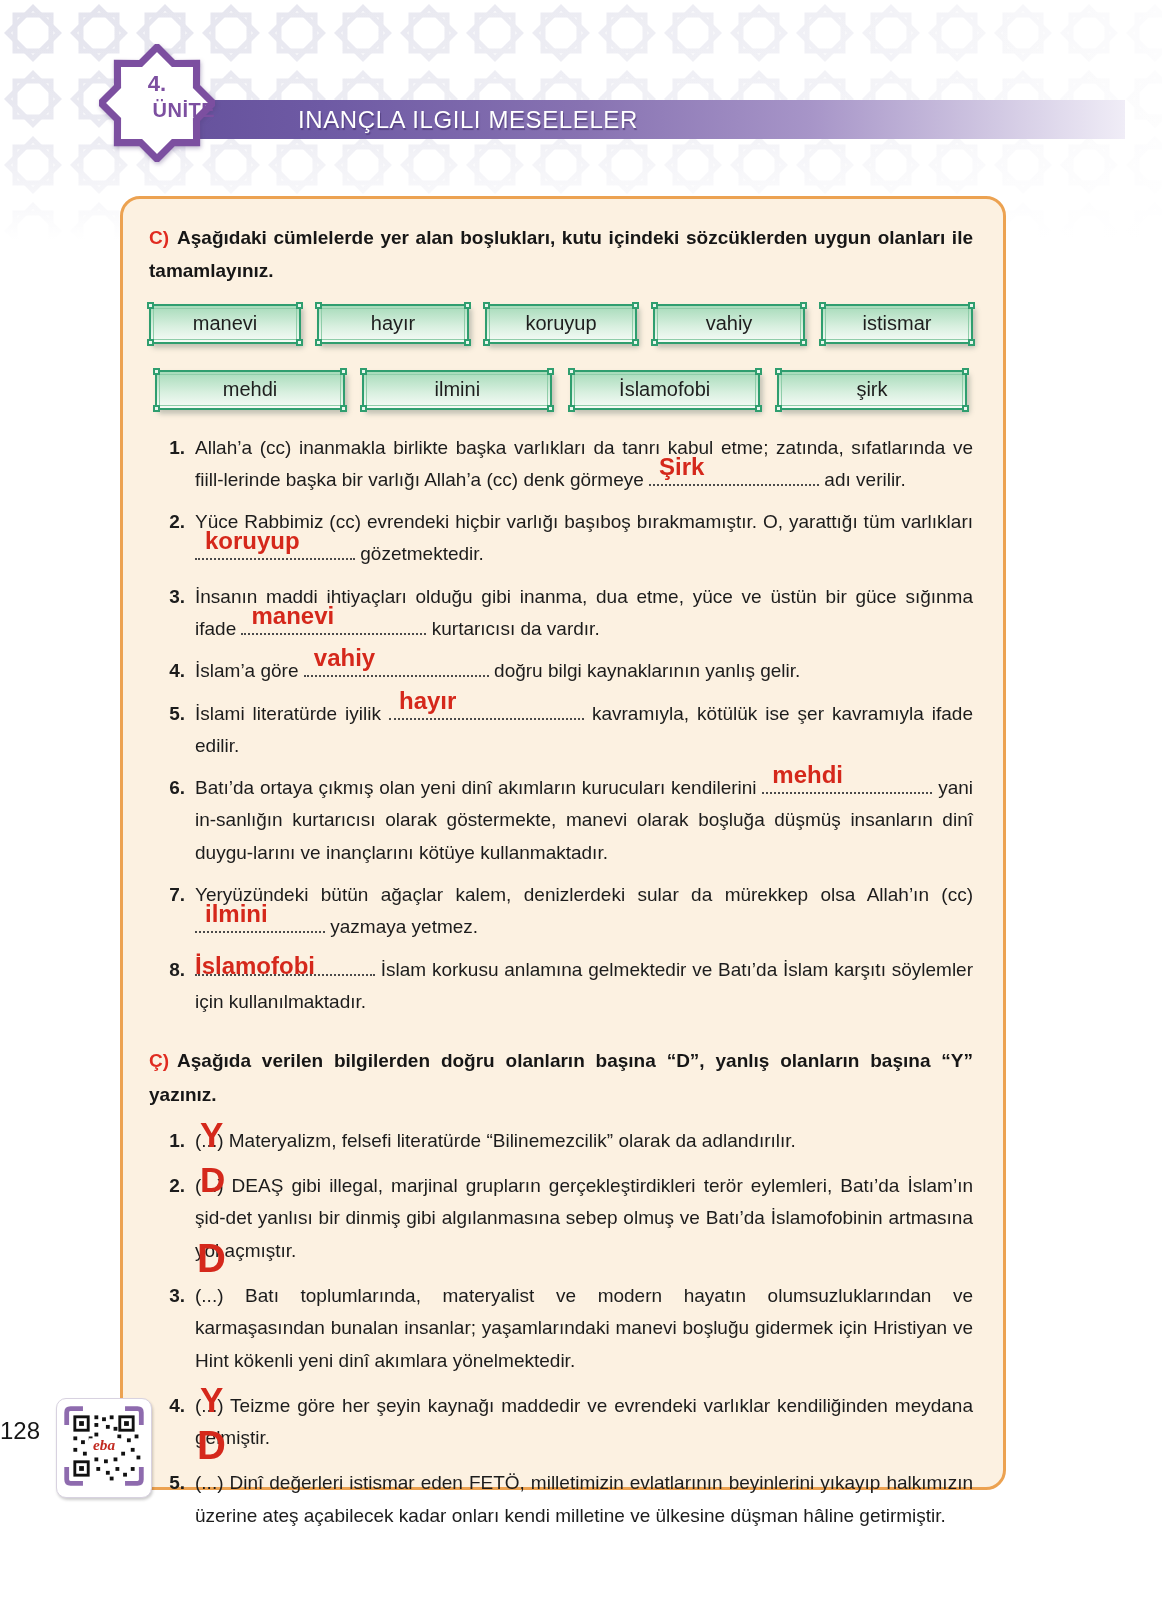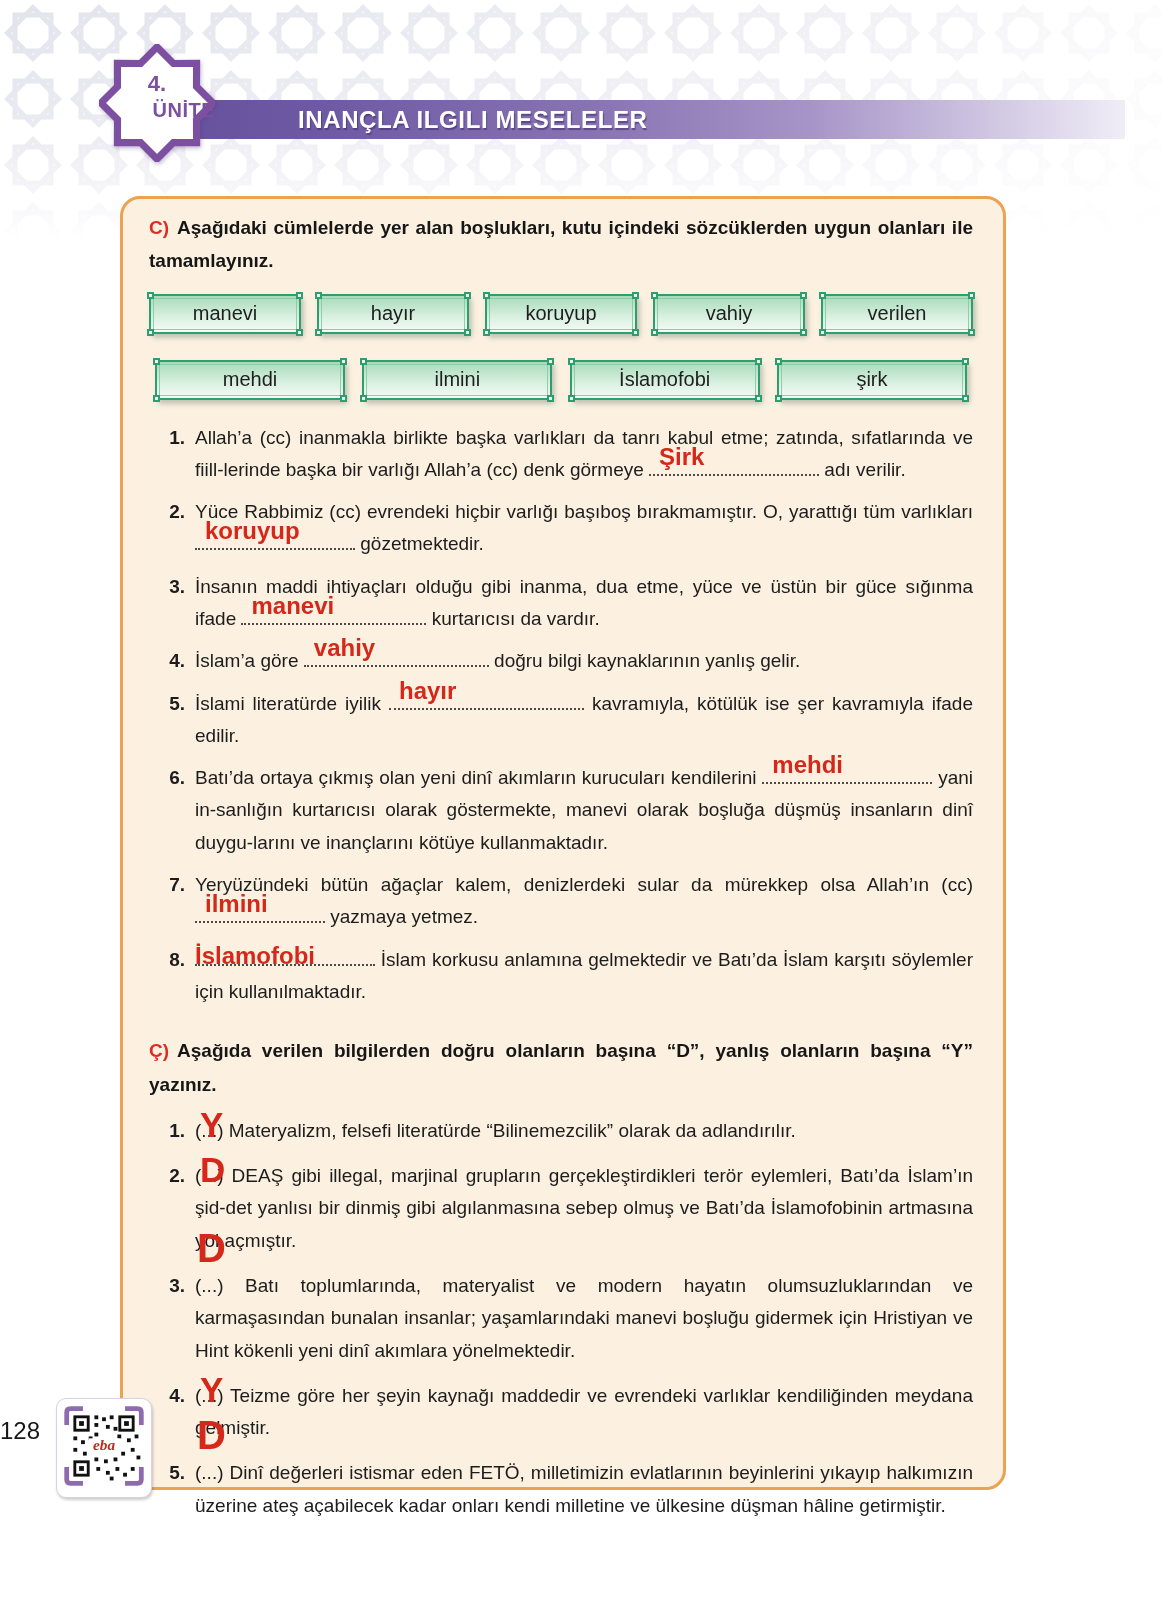--- a/index.html
+++ b/index.html
@@ -19,29 +19,29 @@
   .badge-num   { position:absolute; top:27px; width:100%; text-align:center; font-size:22px; font-weight:bold; color:#7C4FA0; }
   .badge-label { position:absolute; top:55px; width:100%; text-align:right; font-size:20px; font-weight:bold; color:#7C4FA0; letter-spacing:.5px; }
 
   
   .header-bar {
     position:absolute; left:148px; top:100px; width:977px; height:39px; z-index:2;
     background: linear-gradient(90deg,#64509B 0%,#6E5AA4 18%,#8873B2 45%,#A795C8 68%,#CDC3E0 85%,#F0EDF7 100%);
     display:flex; align-items:center;
   }
   .header-title {
-    margin-left:150px; font-size:24px; font-weight:bold; color:#ffffff; letter-spacing:.6px;
+    margin-left:150px; font-size:24px; font-weight:normal; color:#ffffff; letter-spacing:.6px;
     text-shadow: 1px 2px 1px rgba(60,40,100,.55);
   }
 
   
   .content-box {
     position:absolute; left:120px; top:196px; width:886px; height:1294px; z-index:1;
     background:#FCF1E1; border:3px solid #ECA251; border-radius:20px;
-    padding:12px 30px 16px 26px;
+    padding:22px 30px 16px 26px;
   }
   .sec-head { font-size:19px; font-weight:bold; line-height:1.75; text-align:justify; color:#161616; }
   .sec-head.cc { margin-top:26px; }
   .sec-label { color:#E02B20; padding-right:8px; }
 
   
   .word-row { display:flex; justify-content:space-between; margin-top:16px; }
   .word-row.row2 { margin-top:26px; padding:0 6px; }
   .plaque {
     position:relative; width:152px; height:40px;
@@ -148,21 +148,21 @@
         <span class="corn tr"></span>
         <span class="corn bl"></span>
         <span class="corn br"></span>
         <span>vahiy</span>
       </div>
       <div class="plaque">
         <span class="corn tl"></span>
         <span class="corn tr"></span>
         <span class="corn bl"></span>
         <span class="corn br"></span>
-        <span>verilen</span>
+        <span>istismar</span>
       </div>
     </div>
   <div class="word-row row2" id="word-row-2">
       <div class="plaque">
         <span class="corn tl"></span>
         <span class="corn tr"></span>
         <span class="corn bl"></span>
         <span class="corn br"></span>
         <span>mehdi</span>
       </div>

